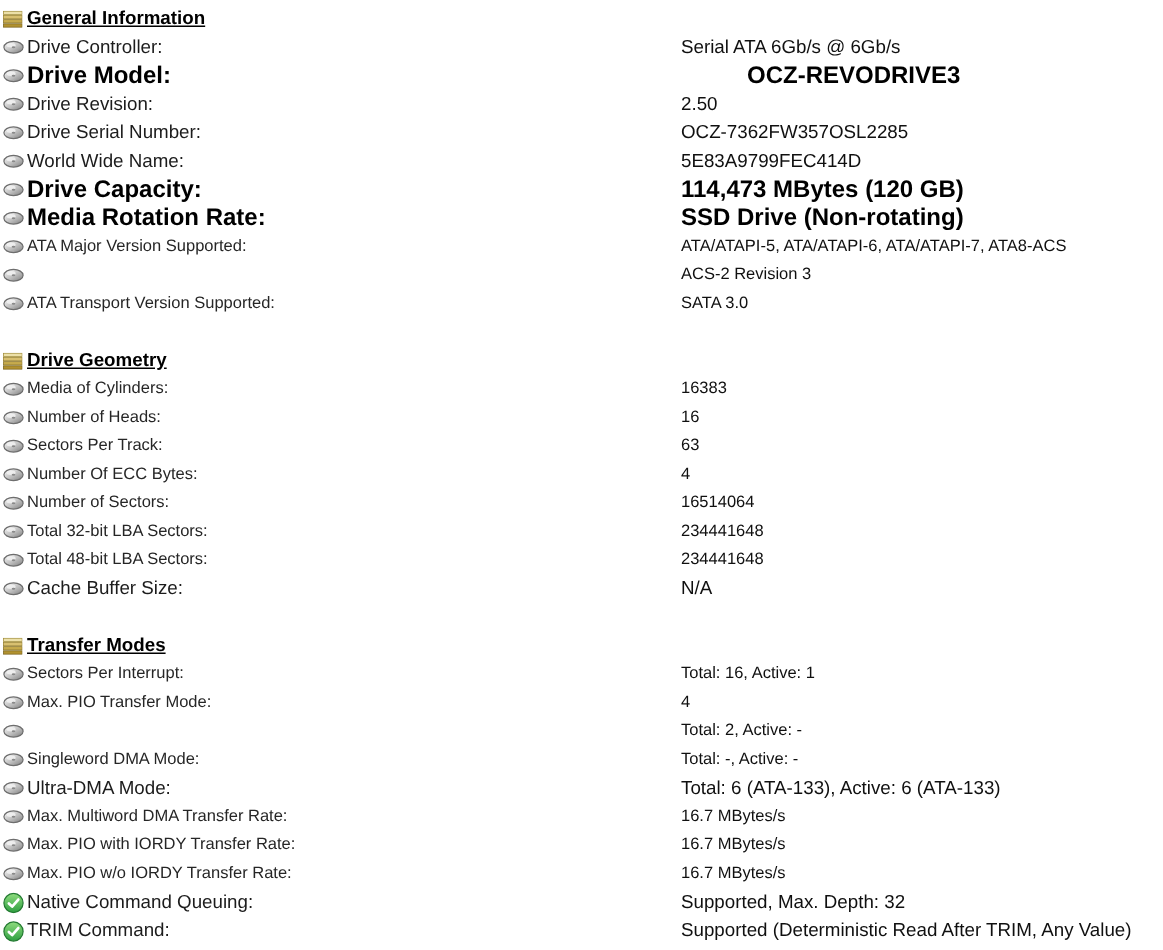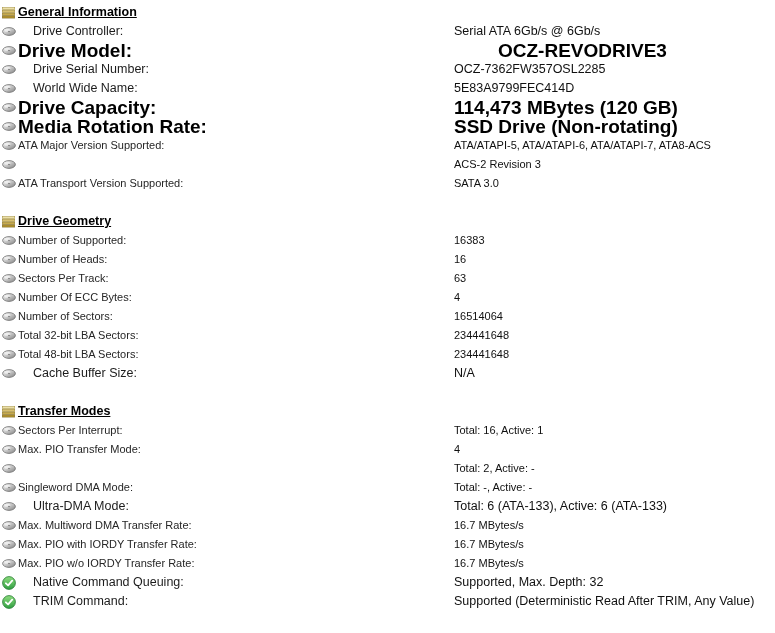--- a/index.html
+++ b/index.html
@@ -35,22 +35,22 @@
   .value {
     position: absolute;
     left: 452px;
     top: 0;
     height: 19px;
     line-height: 19px;
     color: #101010;
   }
   .style-small  { font-size: 11px; }
   .style-small .label { color: #262626; }
-  .style-normal { font-size: 12.5px; gap: 15px; }
-  .style-bold   { font-size: 19px; font-weight: bold; }
+  .style-normal { font-size: 12.5px; }
+  .style-bold   { font-size: 16px; font-weight: bold; }
   .style-bold .label, .style-bold .value { color: #000000; }
   .section-header { font-size: 12.5px; font-weight: bold; }
   .section-title {
     color: #000000;
     text-decoration: underline;
     cursor: pointer;
   }
   .value-blue { color: #0066cc; margin-left: 44px; }
   .defs-holder { position: absolute; width: 0; height: 0; overflow: hidden; }
 </style>
@@ -106,20 +106,31 @@
         <span class="value value-blue">OCZ-REVODRIVE3</span>
       </div>
       <div class="row style-normal">
         <span class="icon">
           <svg width="14" height="11" viewBox="0 0 14 11">
             <ellipse cx="7" cy="5.5" rx="6.4" ry="3.9" fill="url(#gradDrive)" stroke="#6e6e6e" stroke-width="0.8"></ellipse>
             <ellipse cx="5.4" cy="4.2" rx="3" ry="1.5" fill="#f2f2f2" opacity="0.85"></ellipse>
             <ellipse cx="7" cy="5.5" rx="1.2" ry="0.7" fill="#8a8a8a"></ellipse>
           </svg>
         </span>
+        <span class="label">Drive Revision:</span>
+        <span class="value">2.50</span>
+      </div>
+      <div class="row style-normal">
+        <span class="icon">
+          <svg width="14" height="11" viewBox="0 0 14 11">
+            <ellipse cx="7" cy="5.5" rx="6.4" ry="3.9" fill="url(#gradDrive)" stroke="#6e6e6e" stroke-width="0.8"></ellipse>
+            <ellipse cx="5.4" cy="4.2" rx="3" ry="1.5" fill="#f2f2f2" opacity="0.85"></ellipse>
+            <ellipse cx="7" cy="5.5" rx="1.2" ry="0.7" fill="#8a8a8a"></ellipse>
+          </svg>
+        </span>
         <span class="label">Drive Serial Number:</span>
         <span class="value">OCZ-7362FW357OSL2285</span>
       </div>
       <div class="row style-normal">
         <span class="icon">
           <svg width="14" height="11" viewBox="0 0 14 11">
             <ellipse cx="7" cy="5.5" rx="6.4" ry="3.9" fill="url(#gradDrive)" stroke="#6e6e6e" stroke-width="0.8"></ellipse>
             <ellipse cx="5.4" cy="4.2" rx="3" ry="1.5" fill="#f2f2f2" opacity="0.85"></ellipse>
             <ellipse cx="7" cy="5.5" rx="1.2" ry="0.7" fill="#8a8a8a"></ellipse>
           </svg>
@@ -195,21 +206,21 @@
         <span class="section-title">Drive Geometry</span>
       </div>
       <div class="row style-small">
         <span class="icon">
           <svg width="14" height="11" viewBox="0 0 14 11">
             <ellipse cx="7" cy="5.5" rx="6.4" ry="3.9" fill="url(#gradDrive)" stroke="#6e6e6e" stroke-width="0.8"></ellipse>
             <ellipse cx="5.4" cy="4.2" rx="3" ry="1.5" fill="#f2f2f2" opacity="0.85"></ellipse>
             <ellipse cx="7" cy="5.5" rx="1.2" ry="0.7" fill="#8a8a8a"></ellipse>
           </svg>
         </span>
-        <span class="label">Number of Supported:</span>
+        <span class="label">Media of Cylinders:</span>
         <span class="value">16383</span>
       </div>
       <div class="row style-small">
         <span class="icon">
           <svg width="14" height="11" viewBox="0 0 14 11">
             <ellipse cx="7" cy="5.5" rx="6.4" ry="3.9" fill="url(#gradDrive)" stroke="#6e6e6e" stroke-width="0.8"></ellipse>
             <ellipse cx="5.4" cy="4.2" rx="3" ry="1.5" fill="#f2f2f2" opacity="0.85"></ellipse>
             <ellipse cx="7" cy="5.5" rx="1.2" ry="0.7" fill="#8a8a8a"></ellipse>
           </svg>
         </span>

